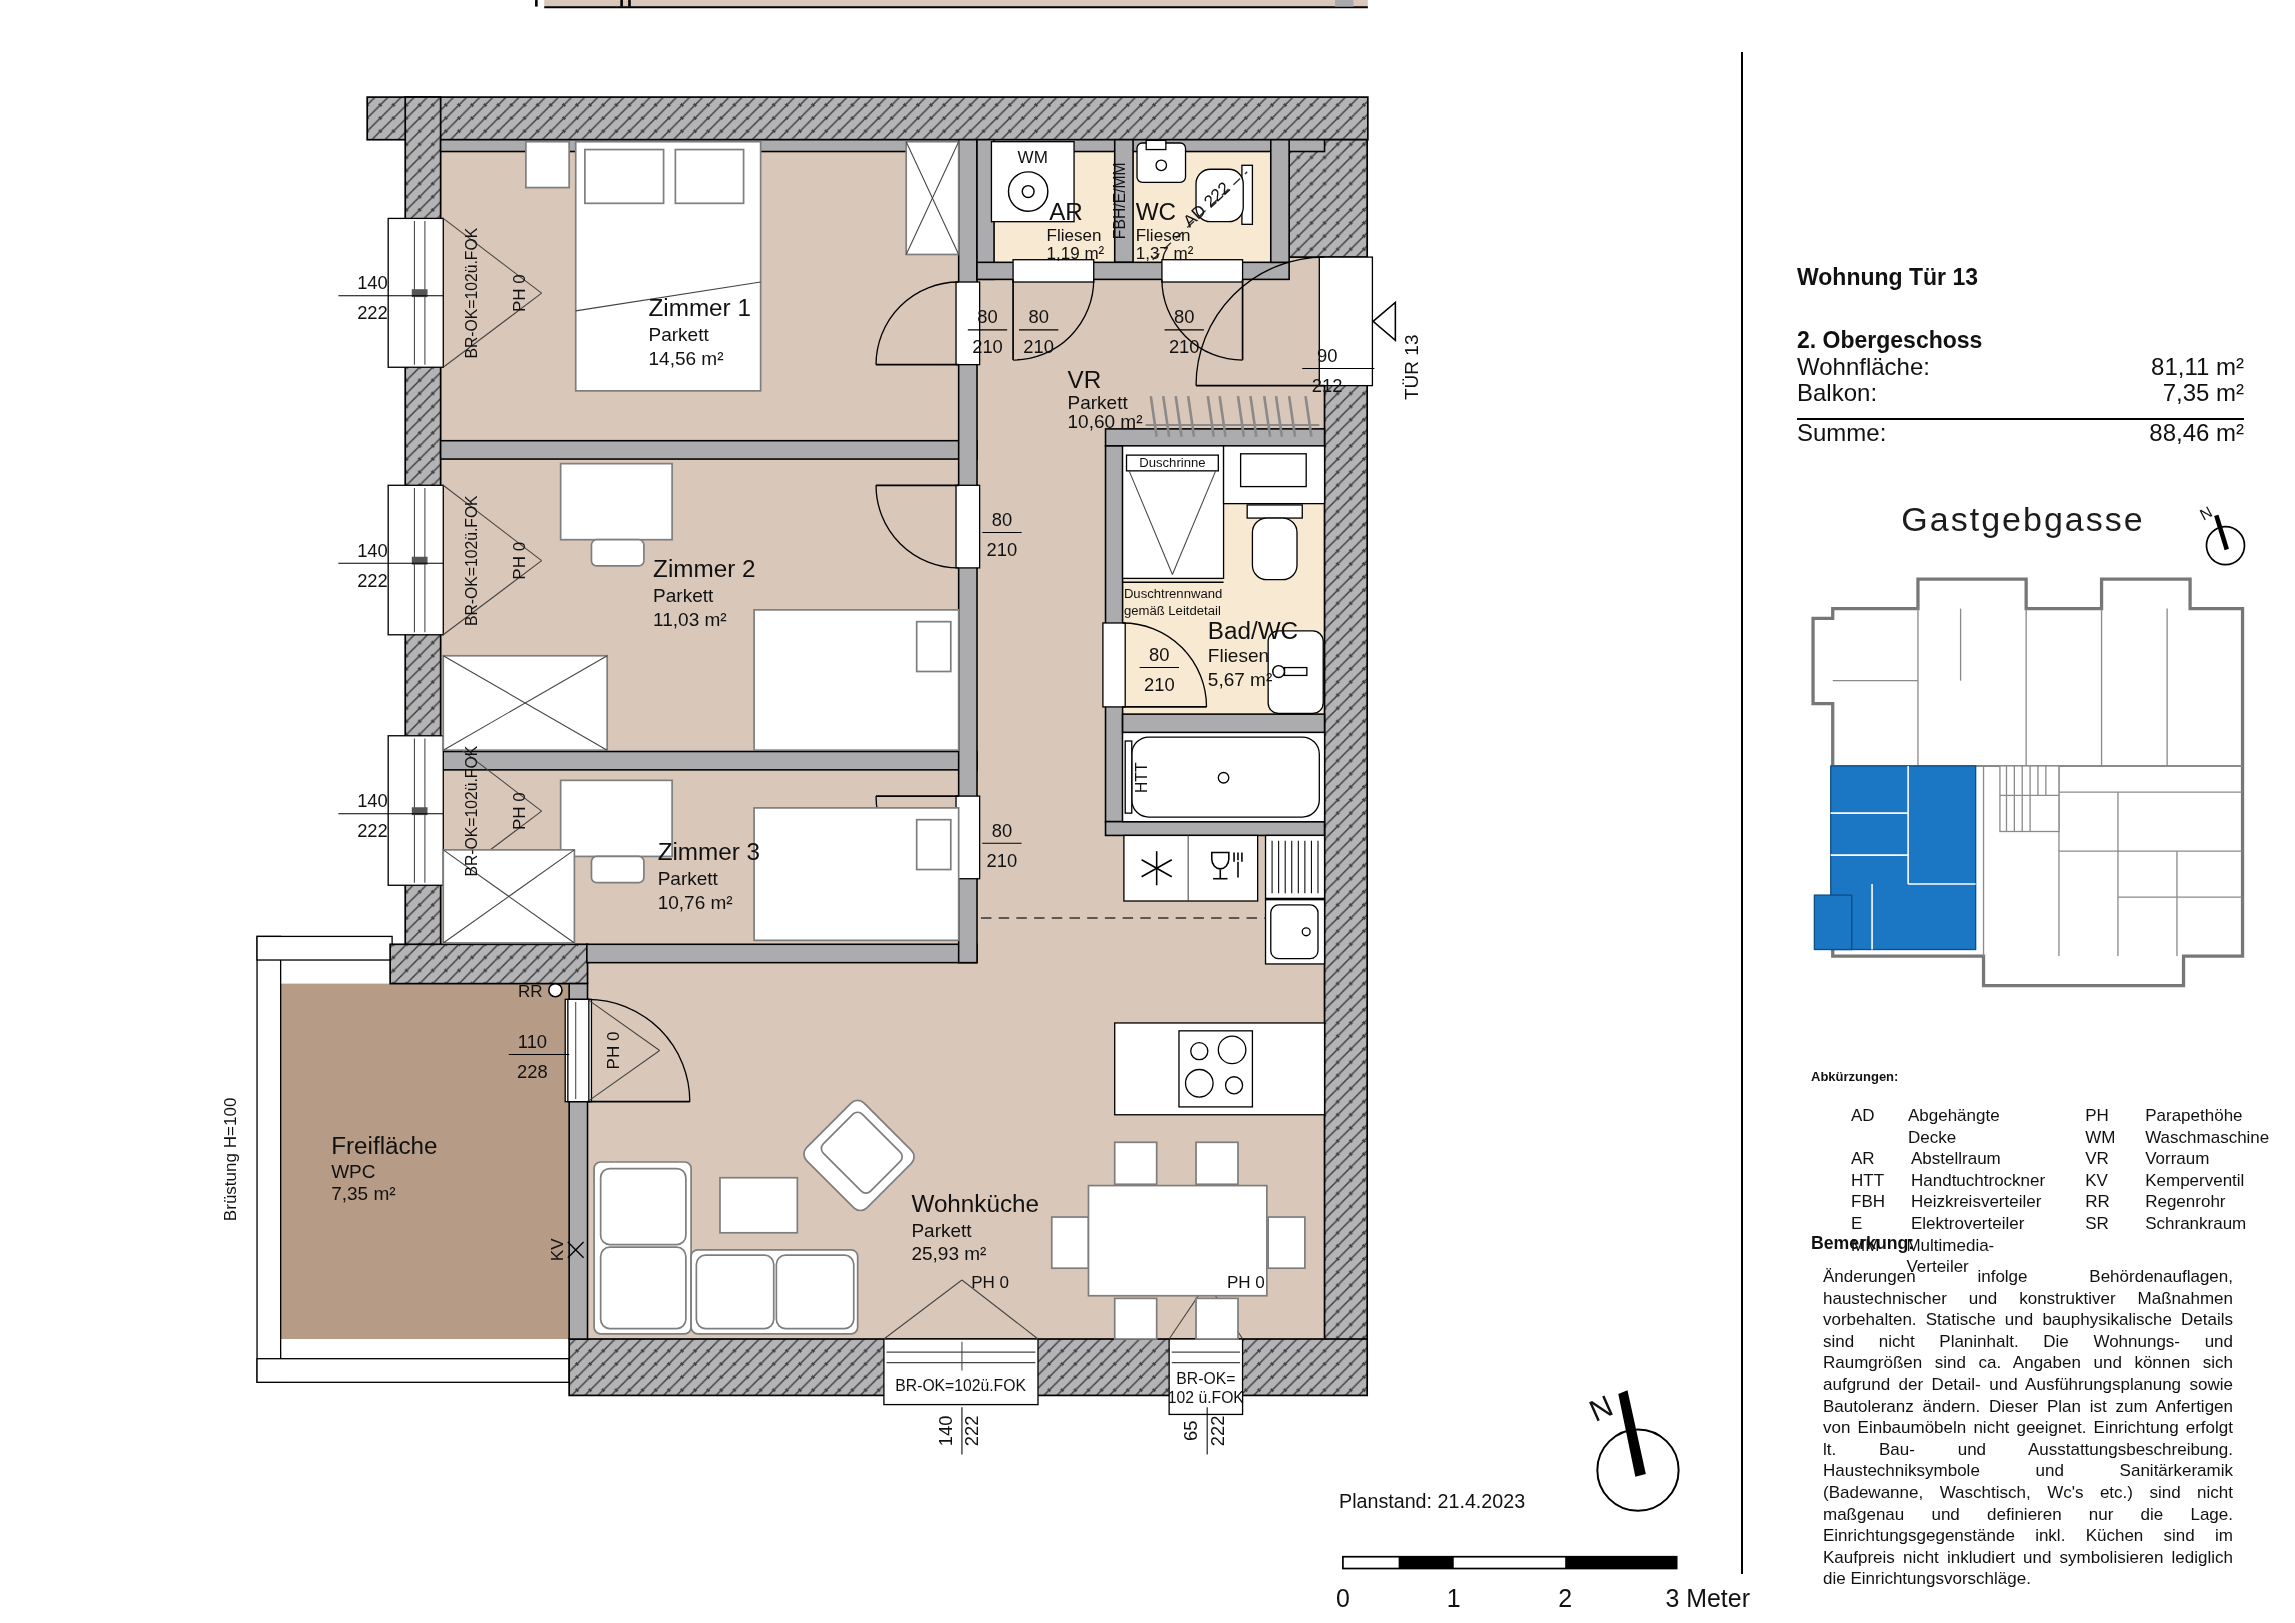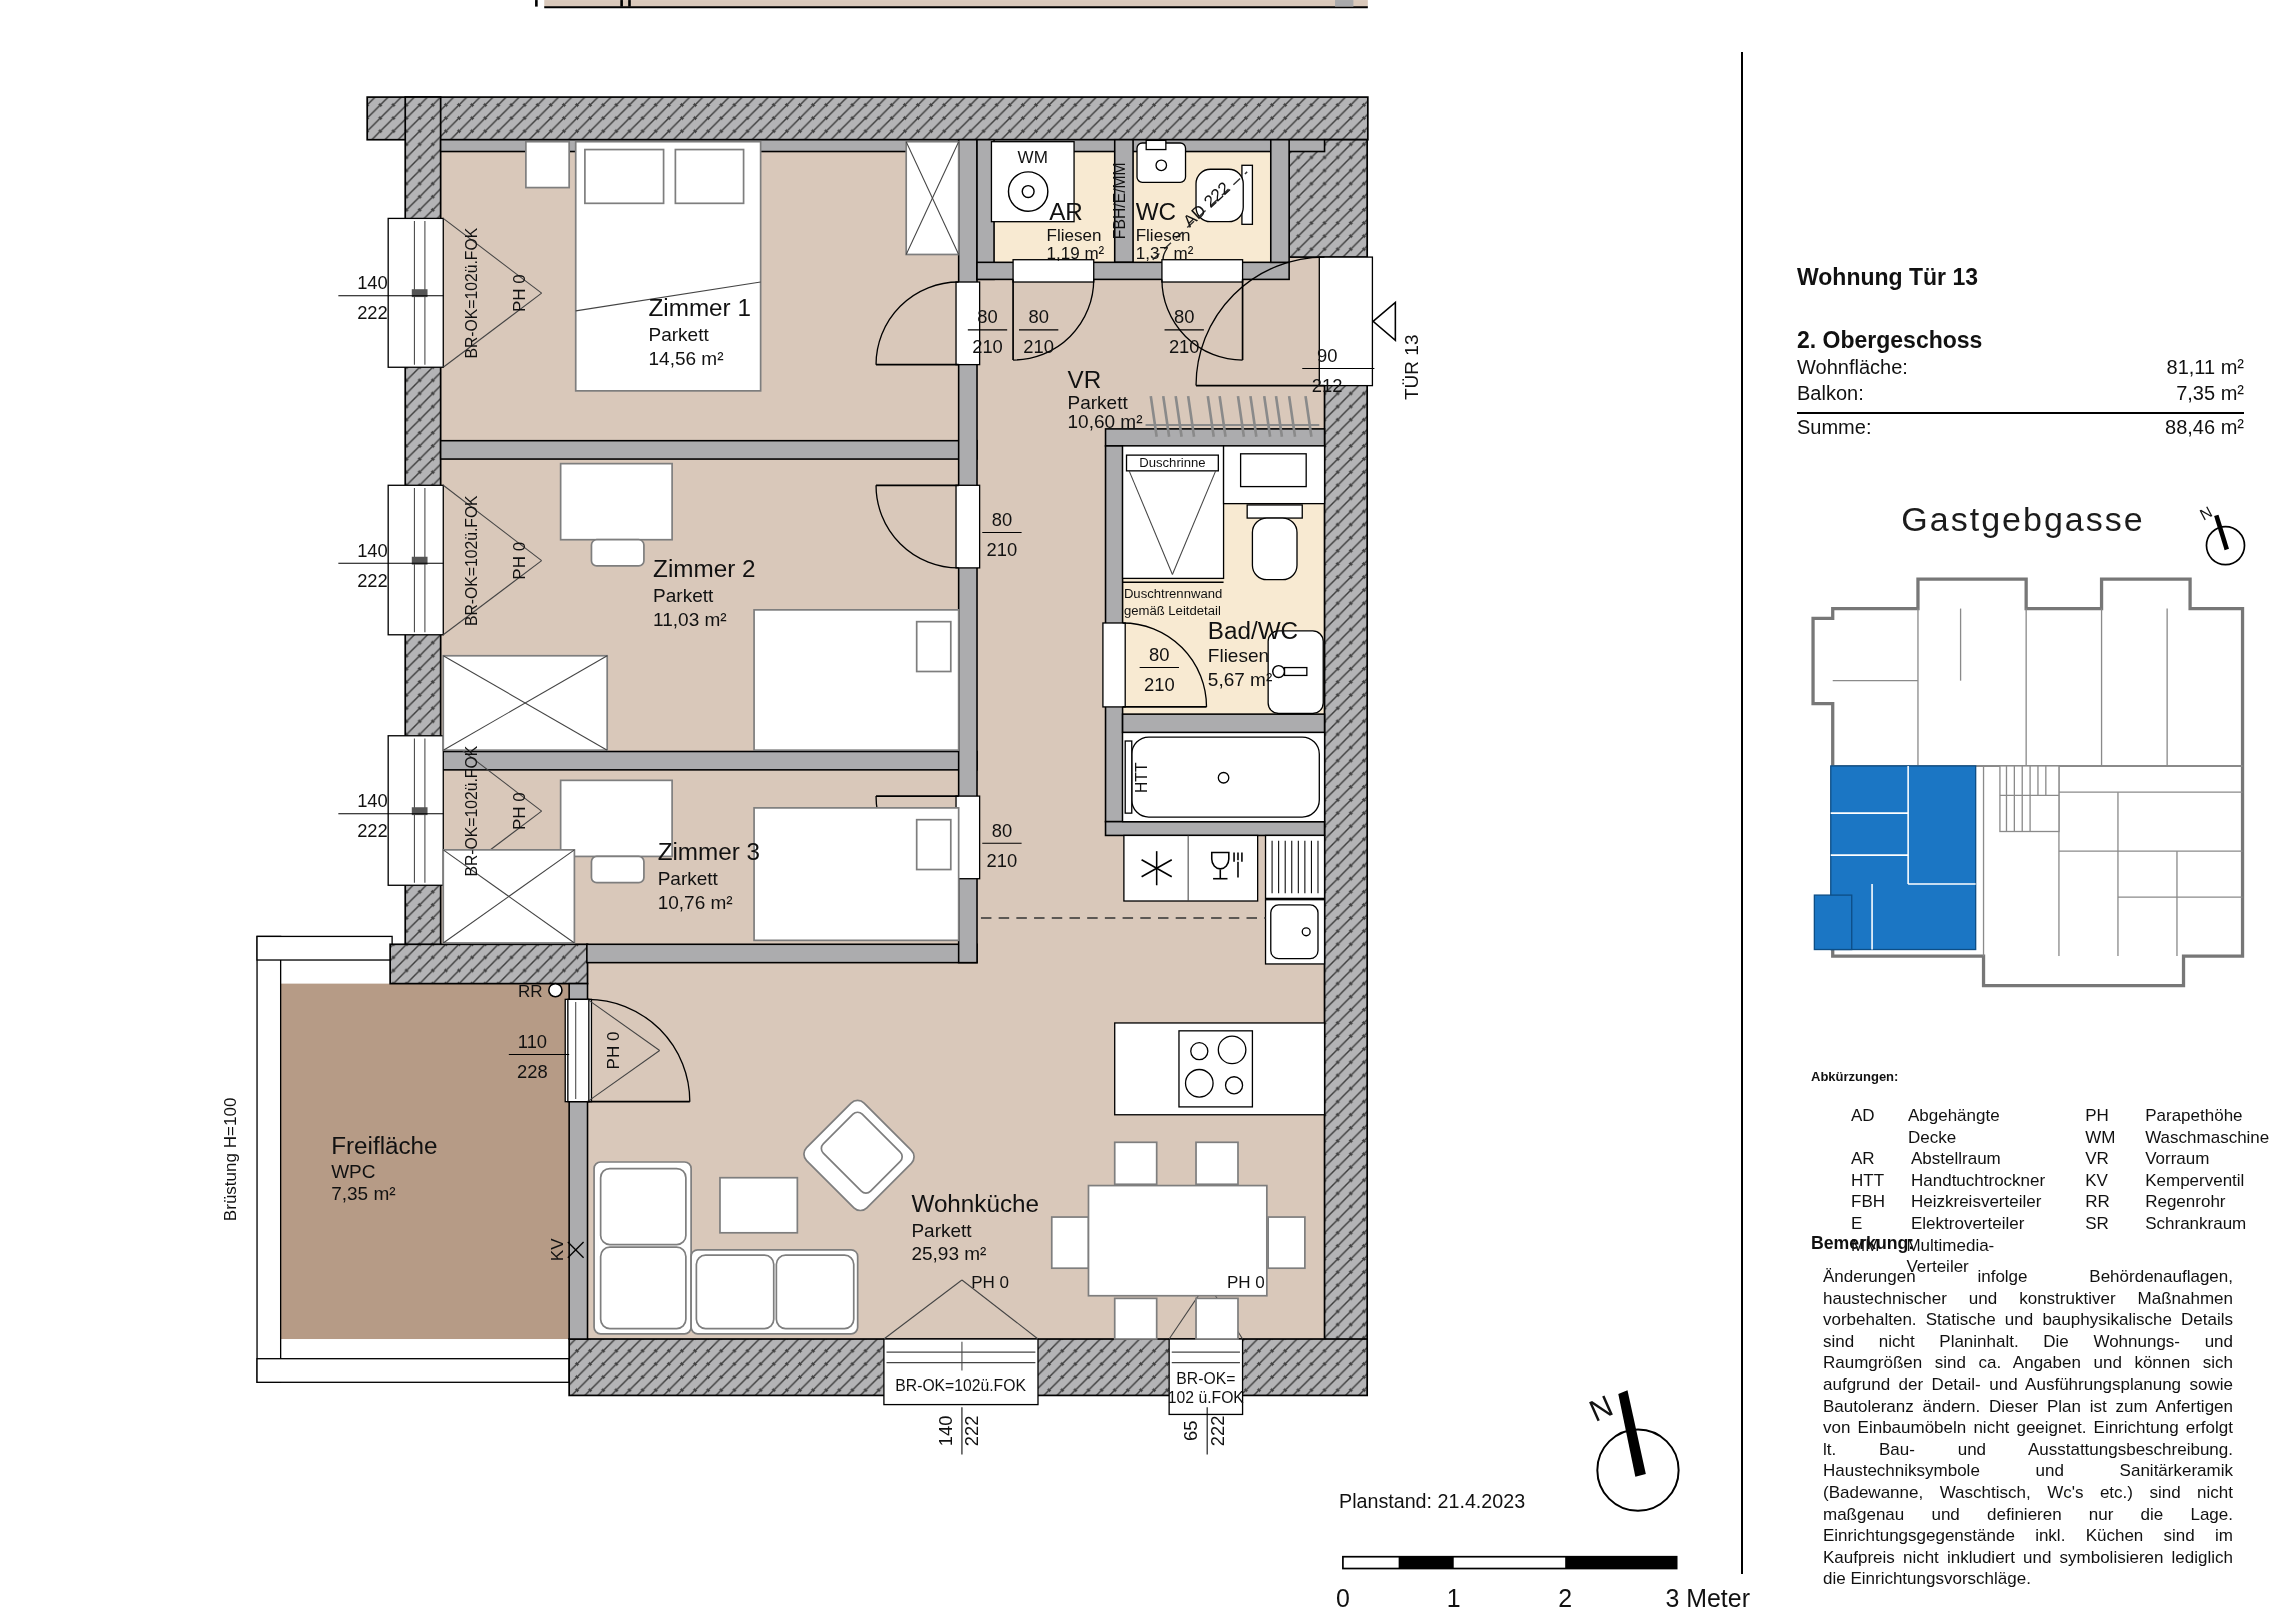--- a/index.html
+++ b/index.html
@@ -3,22 +3,22 @@
 <meta charset="utf-8">
 <style>
   html,body{margin:0;padding:0;background:#fff;}
   #page{position:relative;width:2295px;height:1623px;background:#fff;overflow:hidden;
         font-family:"Liberation Sans",sans-serif;color:#111;}
   #plan-svg{position:absolute;left:0;top:0;}
   .divider{position:absolute;left:1741px;top:52px;width:2px;height:1522px;background:#000;}
   
   #info{position:absolute;left:1797px;top:228px;width:447px;}
   #info .t{font-size:23px;font-weight:bold;line-height:27px;margin-top:36px;}
-  #info .row{display:flex;justify-content:space-between;font-size:20px;line-height:26px;}
-  #info .row.uline{border-bottom:2px solid #000;padding-bottom:6px;}
+  #info .row{display:flex;justify-content:space-between;font-size:24px;line-height:26px;}
+  #info .row.uline{border-bottom:2px solid #000;padding-bottom:12px;}
   #street{position:absolute;left:1869px;top:500px;width:308px;text-align:center;
           font-size:34px;letter-spacing:2px;color:#1c1c1c;}
   #abbr{position:absolute;left:1811px;top:1069px;width:446px;font-size:17px;}
   #abbr .ttl{font-weight:bold;font-size:13px;margin-bottom:21px;}
   #abbr .cols{display:flex;}
   #abbr .col{width:223px;margin-left:40px;}
   #abbr .r{display:flex;line-height:21.6px;}
   #abbr .a{width:60px;}
   #remark{position:absolute;left:1811px;top:1233px;width:434px;font-size:17px;}
   #remark .ttl{font-weight:bold;font-size:17.7px;margin-bottom:3px;}

